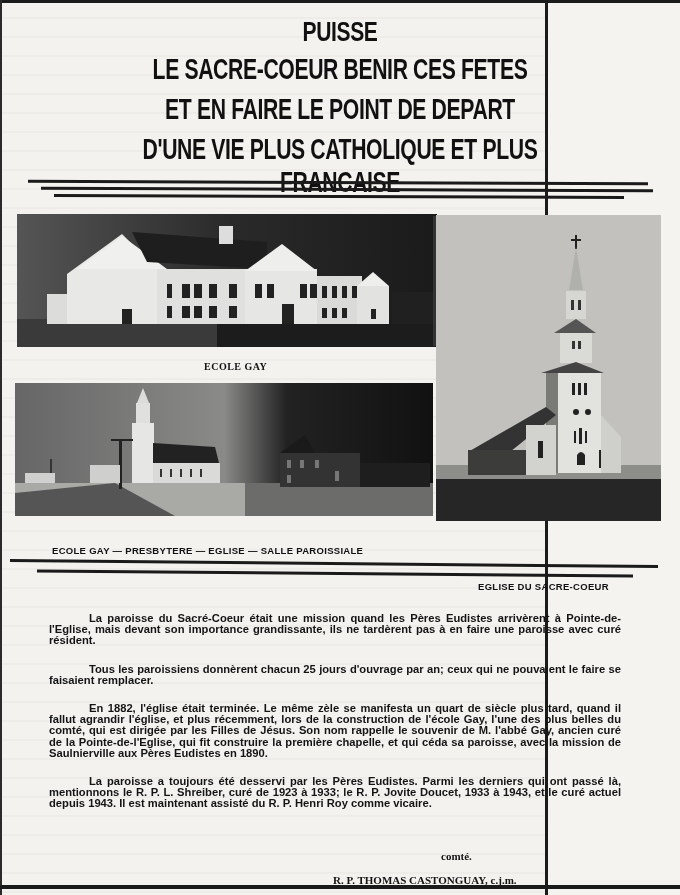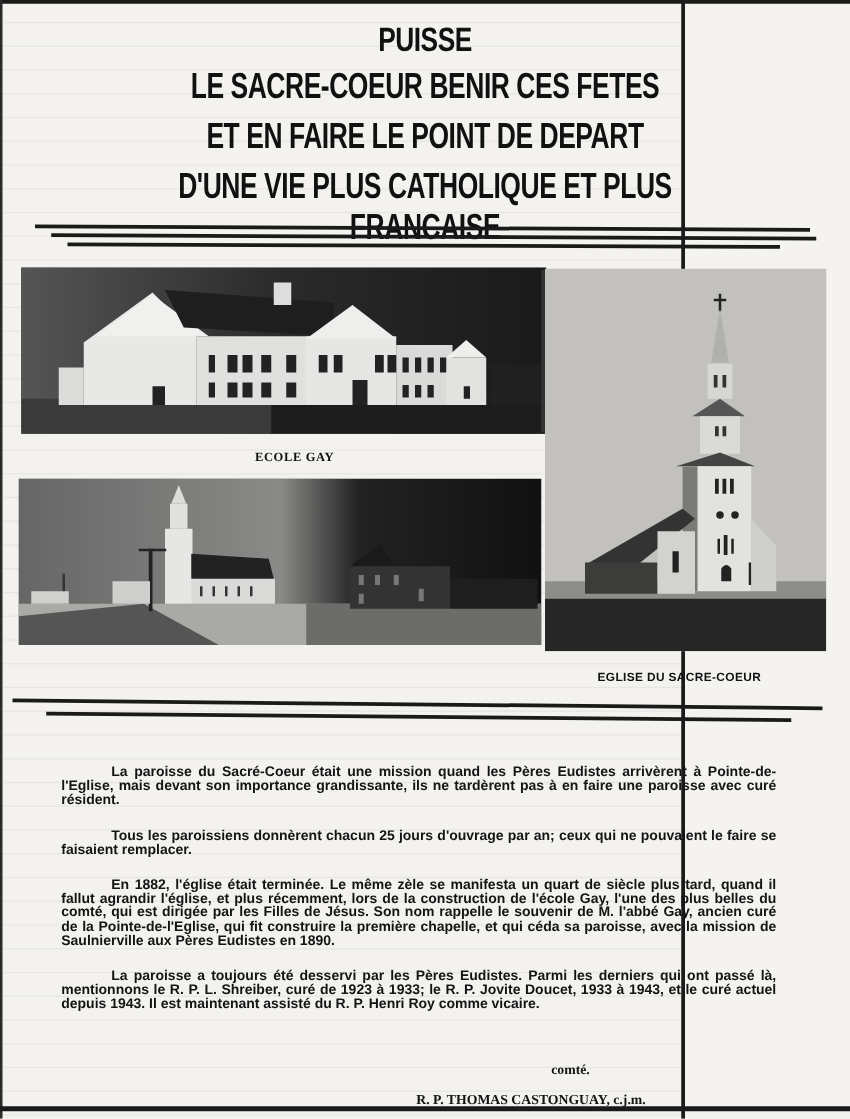--- a/index.html
+++ b/index.html
@@ -218,21 +218,22 @@
       <rect x="32" y="235" width="58" height="25" fill="#3c3c3a"></rect>
       <rect x="90" y="210" width="30" height="50" fill="#d2d2cf"></rect>
       <rect x="102" y="226" width="5" height="17" fill="#222"></rect>
 
       <polygon points="165,200 185,222 185,258 165,258" fill="#cfcfcc"></polygon>
     </svg>
   </div>
 
   <div class="rule" style="left:433px; top:216px; width:3px; height:130px; background:#333;"></div>
 
-  <div class="caption" style="left:478px; top:537px;">EGLISE DU SACRE-COEUR</div>
+  <div class="caption" style="left:52px; top:545px;">ECOLE GAY — PRESBYTERE — EGLISE — SALLE PAROISSIALE</div>
+  <div class="caption" style="left:478px; top:581px;">EGLISE DU SACRE-COEUR</div>
 
   <div class="rule" style="left:10px; top:562px; width:648px; height:3px; transform:rotate(0.55deg);"></div>
   <div class="rule" style="left:37px; top:572px; width:596px; height:3px; transform:rotate(0.5deg);"></div>
 
   <div class="article">
     <p>La paroisse du Sacré-Coeur était une mission quand les Pères Eudistes arrivèrent à Pointe-de-l'Eglise, mais devant son importance grandissante, ils ne tardèrent pas à en faire une paroisse avec curé résident.</p>
     <p>Tous les paroissiens donnèrent chacun 25 jours d'ouvrage par an; ceux qui ne pouvaient le faire se faisaient remplacer.</p>
     <p>En 1882, l'église était terminée. Le même zèle se manifesta un quart de siècle plus tard, quand il fallut agrandir l'église, et plus récemment, lors de la construction de l'école Gay, l'une des plus belles du comté, qui est dirigée par les Filles de Jésus. Son nom rappelle le souvenir de M. l'abbé Gay, ancien curé de la Pointe-de-l'Eglise, qui fit construire la première chapelle, et qui céda sa paroisse, avec la mission de Saulnierville aux Pères Eudistes en 1890.</p>
     <p>La paroisse a toujours été desservi par les Pères Eudistes. Parmi les derniers qui ont passé là, mentionnons le R. P. L. Shreiber, curé de 1923 à 1933; le R. P. Jovite Doucet, 1933 à 1943, et le curé actuel depuis 1943. Il est maintenant assisté du R. P. Henri Roy comme vicaire.</p>
   </div>

